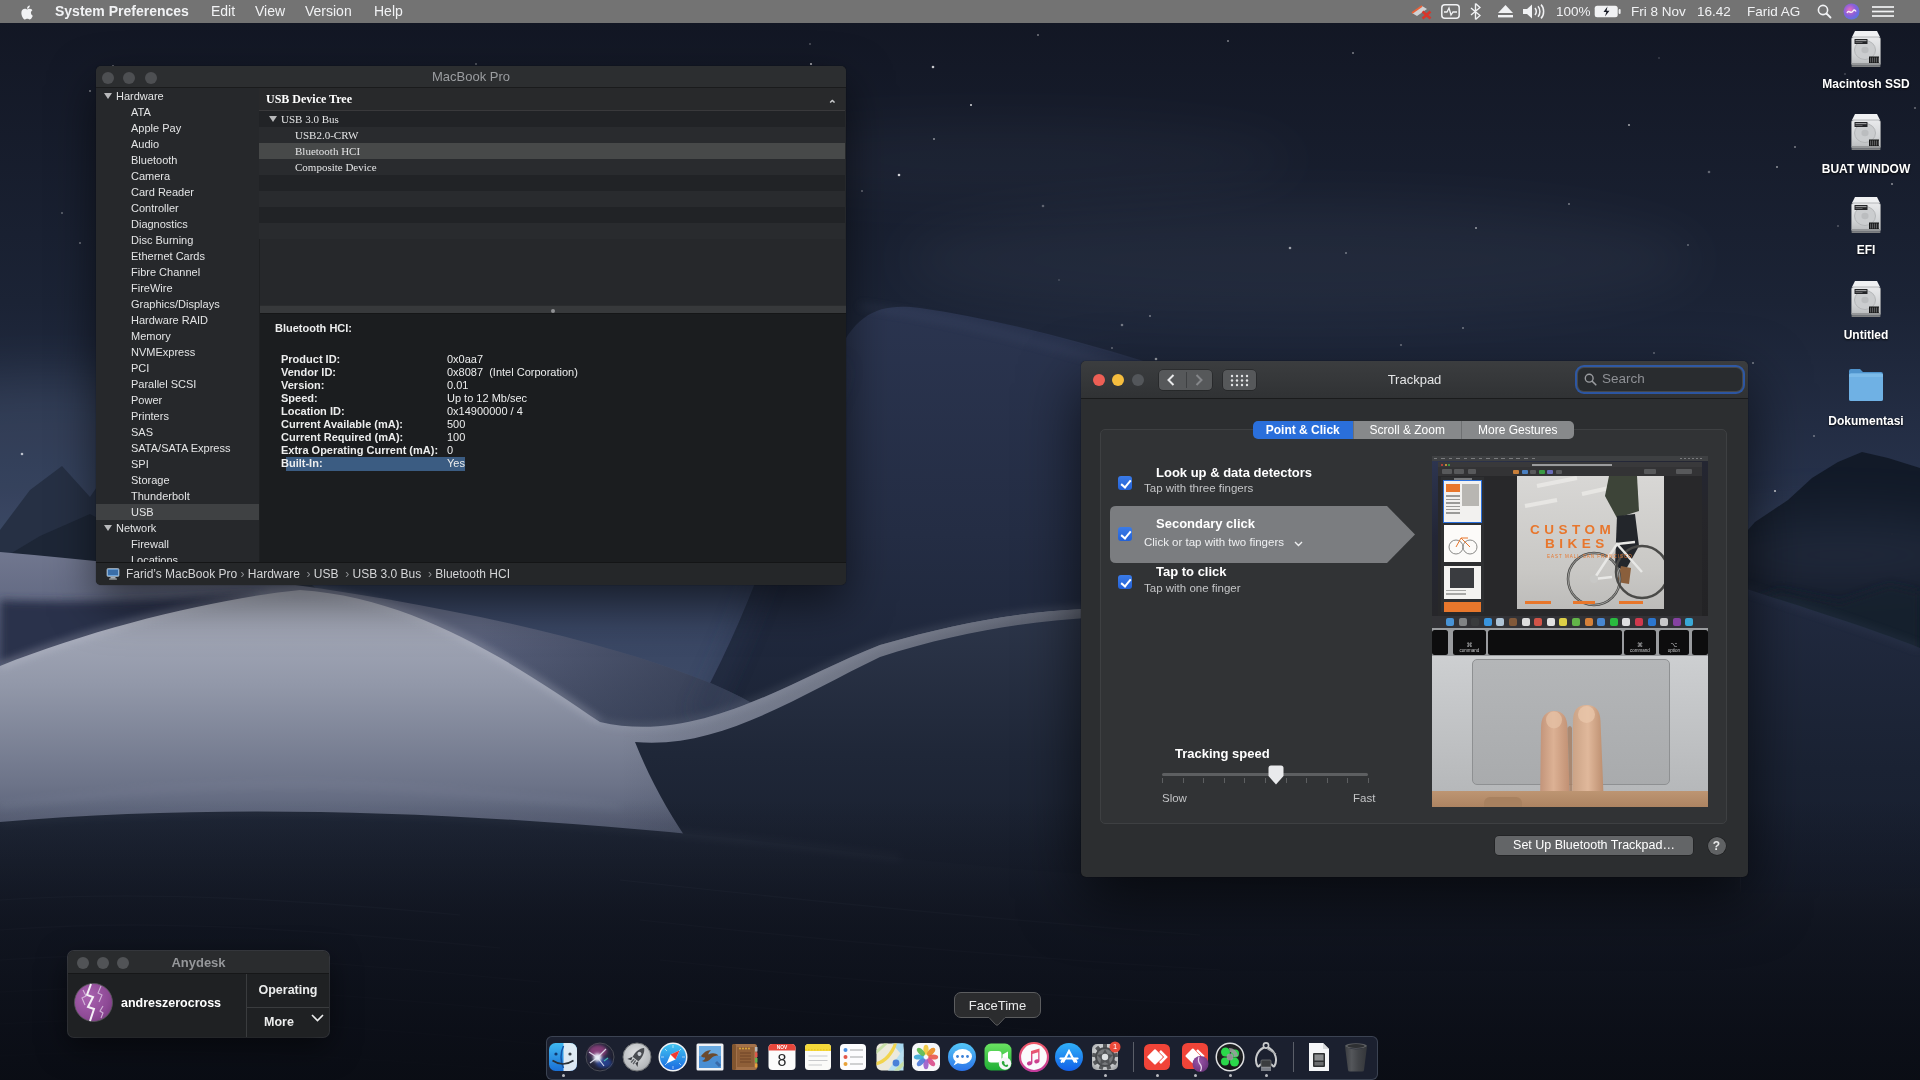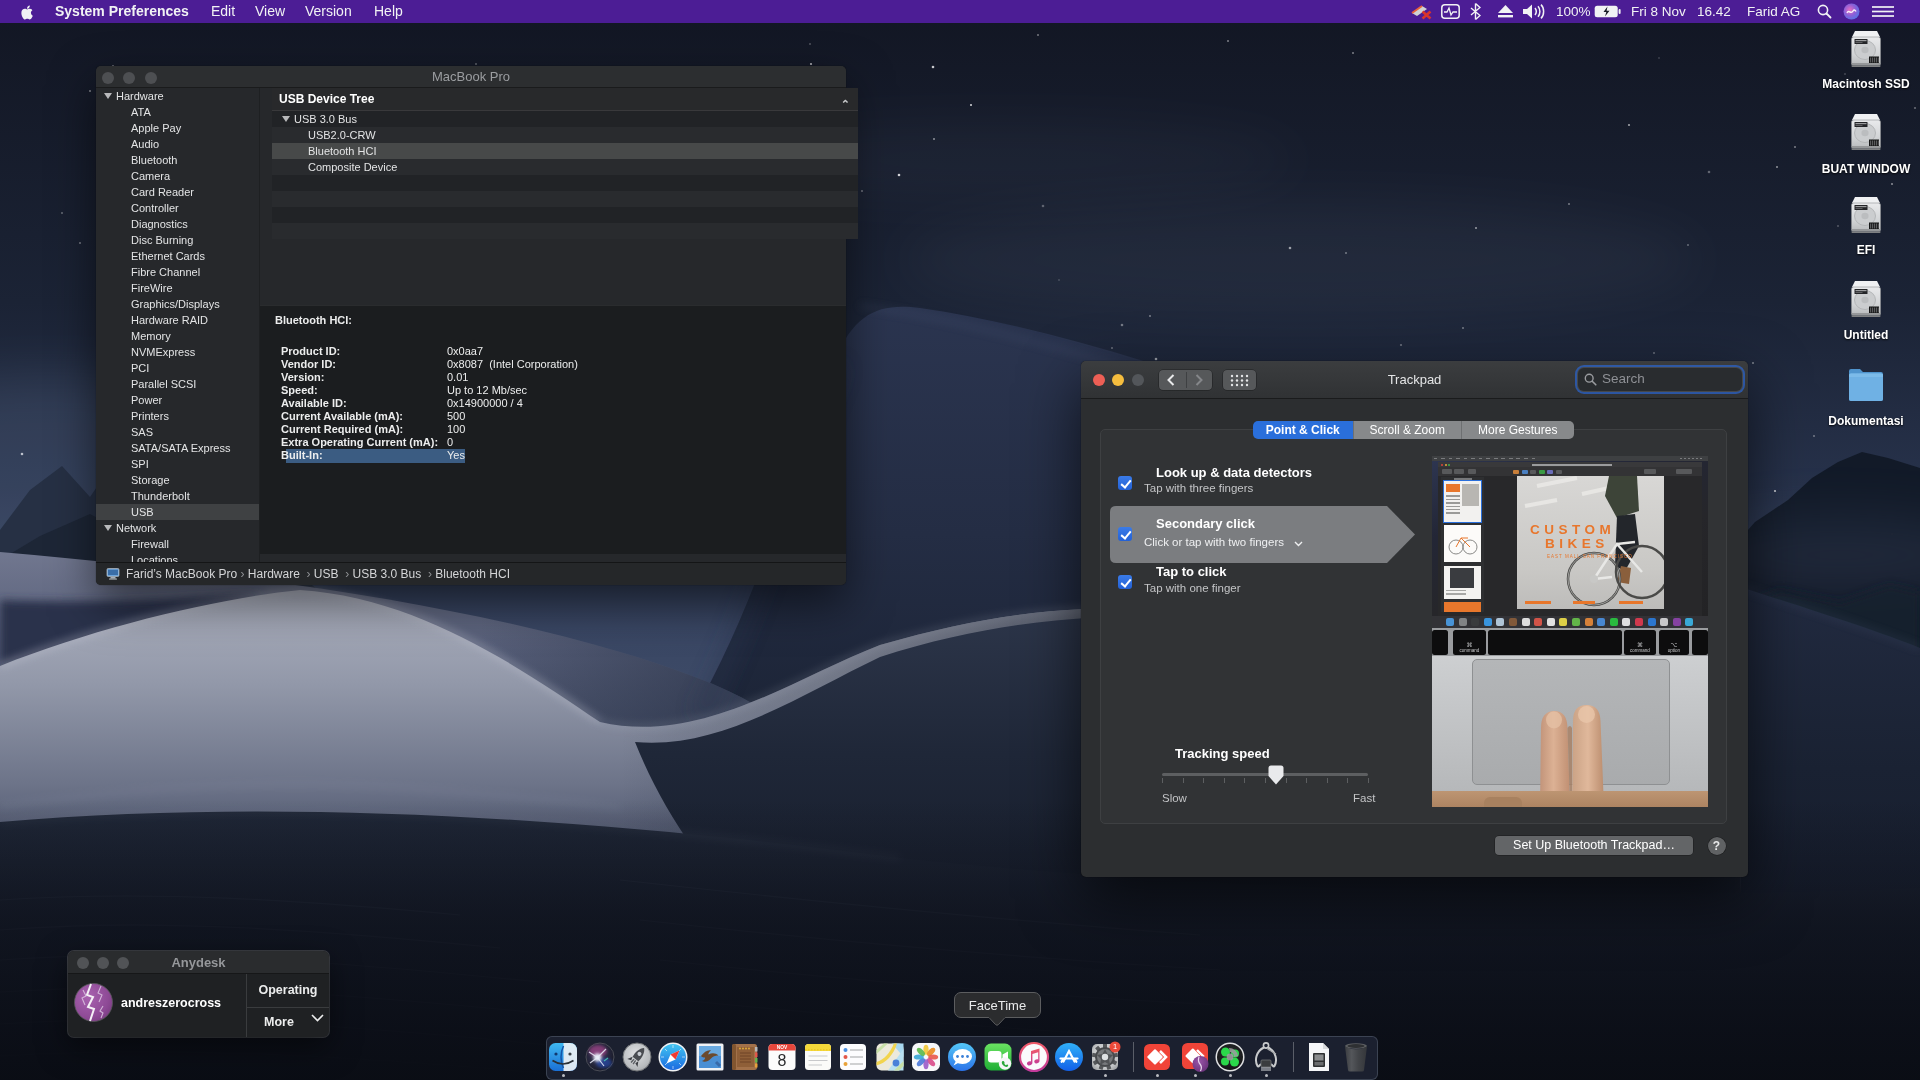--- a/index.html
+++ b/index.html
@@ -1,41 +1,41 @@
 <!DOCTYPE html>
 <html><head>
 <meta charset="utf-8">
 <style>
 * { margin:0; padding:0; box-sizing:border-box; }
 html,body { width:1920px; height:1080px; overflow:hidden; background:#10131d; font-family:"Liberation Sans", sans-serif; }
 .abs { position:absolute; }
 #stage { position:absolute; left:0; top:0; width:1920px; height:1080px; }
 
-#menubar { position:absolute; left:0; top:0; width:1920px; height:23px; background:#4c1d95; color:#f1f2f4; font-size:14px; z-index:50;text-align:right; }
+#menubar { position:absolute; left:0; top:0; width:1920px; height:23px; background:#737373; color:#f1f2f4; font-size:14px; z-index:50;text-align:right; }
 #menubar .mi { position:absolute; top:0; line-height:23px; white-space:nowrap; }
 
 .win { position:absolute; border-radius:5px; }
 .tl { position:absolute; border-radius:50%; width:12px; height:12px; }
 
 #siwin { left:96px; top:66px; width:750px; height:519px; background:#26282b; box-shadow:0 18px 45px rgba(0,0,0,.55), 0 0 1px rgba(0,0,0,.8); z-index:10; }
 #siwin .titlebar { position:absolute; left:0; top:0; width:750px; height:22px; background:#2c2e30; border-radius:5px 5px 0 0; border-bottom:1px solid #1a1b1c; }
 #siwin .title { width:100%; text-align:center; line-height:22px; font-size:13px; color:#9b9da0; }
 #sisidebar { position:absolute; left:0; top:22px; width:164px; height:474px; background:#26282b; border-right:1px solid #1e2022; overflow:hidden; font-size:11px; color:#e3e4e5; }
 #sisidebar .row { position:relative; height:16px; line-height:16px; padding-left:35px; white-space:nowrap; }
 #sisidebar .grp { padding-left:20px; }
 #sisidebar .tri { position:absolute; left:8px; top:5px; width:0; height:0; border-left:4.5px solid transparent; border-right:4.5px solid transparent; border-top:6px solid #b8b9bb; }
 #sisidebar .sel { background:#3f4143; }
-#sitree { position:absolute; left:176px; top:22px; width:586px; height:217px; }
+#sitree { position:absolute; left:163px; top:22px; width:586px; height:217px;font-family:Liberation Serif, serif; }
 #sitree .hdr { height:23px; line-height:23px; background:#28292b; border-bottom:1px solid #39393b; color:#fff; font-weight:bold; font-size:12px; padding-left:7px; position:relative; }
 #sitree .chev { position:absolute; right:8px; top:5px; color:#c7c8ca; font-size:11px; font-weight:bold; }
 #sitree .trow { height:16px; line-height:16px; font-size:11px; color:#e3e4e5; position:relative; white-space:nowrap; }
 .rowa { background:#212326; } .rowb { background:#292b2e; } .rowsel { background:#474949; }
 #sisplit { position:absolute; left:164px; top:239px; width:586px; height:9px; background:#37393b; border-top:1px solid #2a2c2e; border-bottom:1px solid #151617; }
 #sisplit .dot { position:absolute; left:50%; top:3px; width:4px; height:4px; margin-left:-2px; border-radius:50%; background:#8f9193; }
-#sidetail { position:absolute; left:164px; top:240px; width:586px; height:248px; background:#1b1d1f; font-size:11px; color:#eceded; }
+#sidetail { position:absolute; left:164px; top:248px; width:586px; height:248px; background:#1b1d1f; font-size:11px; color:#eceded; }
 #sidetail .dl { position:absolute; left:21px; font-weight:bold; white-space:pre; }
 #sidetail .dv { position:absolute; left:187px; white-space:pre; }
 #sistatus { position:absolute; left:0; top:496px; width:750px; height:23px; background:#252729; border-top:1px solid #141516; border-radius:0 0 5px 5px; color:#d4d5d7; font-size:12px; line-height:22px; }
 
 #tpwin { left:1081px; top:361px; width:667px; height:516px; background:#2c2e30; box-shadow:0 22px 60px rgba(0,0,0,.65), 0 0 1px rgba(0,0,0,.9); z-index:20; }
 #tpwin .titlebar { position:absolute; left:0; top:0; width:667px; height:38px; background:linear-gradient(#3b3d3f,#303234); border-radius:5px 5px 0 0; border-bottom:1px solid #1a1b1c; }
 #tpwin .title { width:100%; text-align:center; line-height:38px; font-size:13px; color:#e4e5e6; }
 .tbtn { position:absolute; top:9px; height:20px; background:#56585a; border-radius:4px; box-shadow:0 0 0 0.5px rgba(0,0,0,.45); }
 .tabseg { position:absolute; top:60px; height:18px; line-height:18px; font-size:12px; text-align:center; color:#fff; }
 #gbox { position:absolute; left:19px; top:68px; width:627px; height:395px; background:#313335; border:1px solid #3e4042; border-radius:5px; }
@@ -397,21 +397,21 @@
  <div id="sidetail">
   <div class="dl" style="top:8px;left:15px">Bluetooth HCI:</div>
   <div class="dl" style="top:39px">Product ID:</div>
         <div class="dv" style="top:39px">0x0aa7</div>
   <div class="dl" style="top:52px">Vendor ID:</div>
         <div class="dv" style="top:52px">0x8087&nbsp;&nbsp;(Intel Corporation)</div>
   <div class="dl" style="top:65px">Version:</div>
         <div class="dv" style="top:65px">0.01</div>
   <div class="dl" style="top:78px">Speed:</div>
         <div class="dv" style="top:78px">Up to 12 Mb/sec</div>
-  <div class="dl" style="top:91px">Available ID:</div>
+  <div class="dl" style="top:91px">Location ID:</div>
         <div class="dv" style="top:91px">0x14900000 / 4</div>
   <div class="dl" style="top:104px">Current Available (mA):</div>
         <div class="dv" style="top:104px">500</div>
   <div class="dl" style="top:117px">Current Required (mA):</div>
         <div class="dv" style="top:117px">100</div>
   <div class="dl" style="top:130px">Extra Operating Current (mA):</div>
         <div class="dv" style="top:130px">0</div>
   <div style="position:absolute;left:26px;top:142.5px;width:179px;height:14px;background:#3b5c82"></div>
   <div class="dl" style="top:143px">Built-In:</div>
         <div class="dv" style="top:143px">Yes</div>

